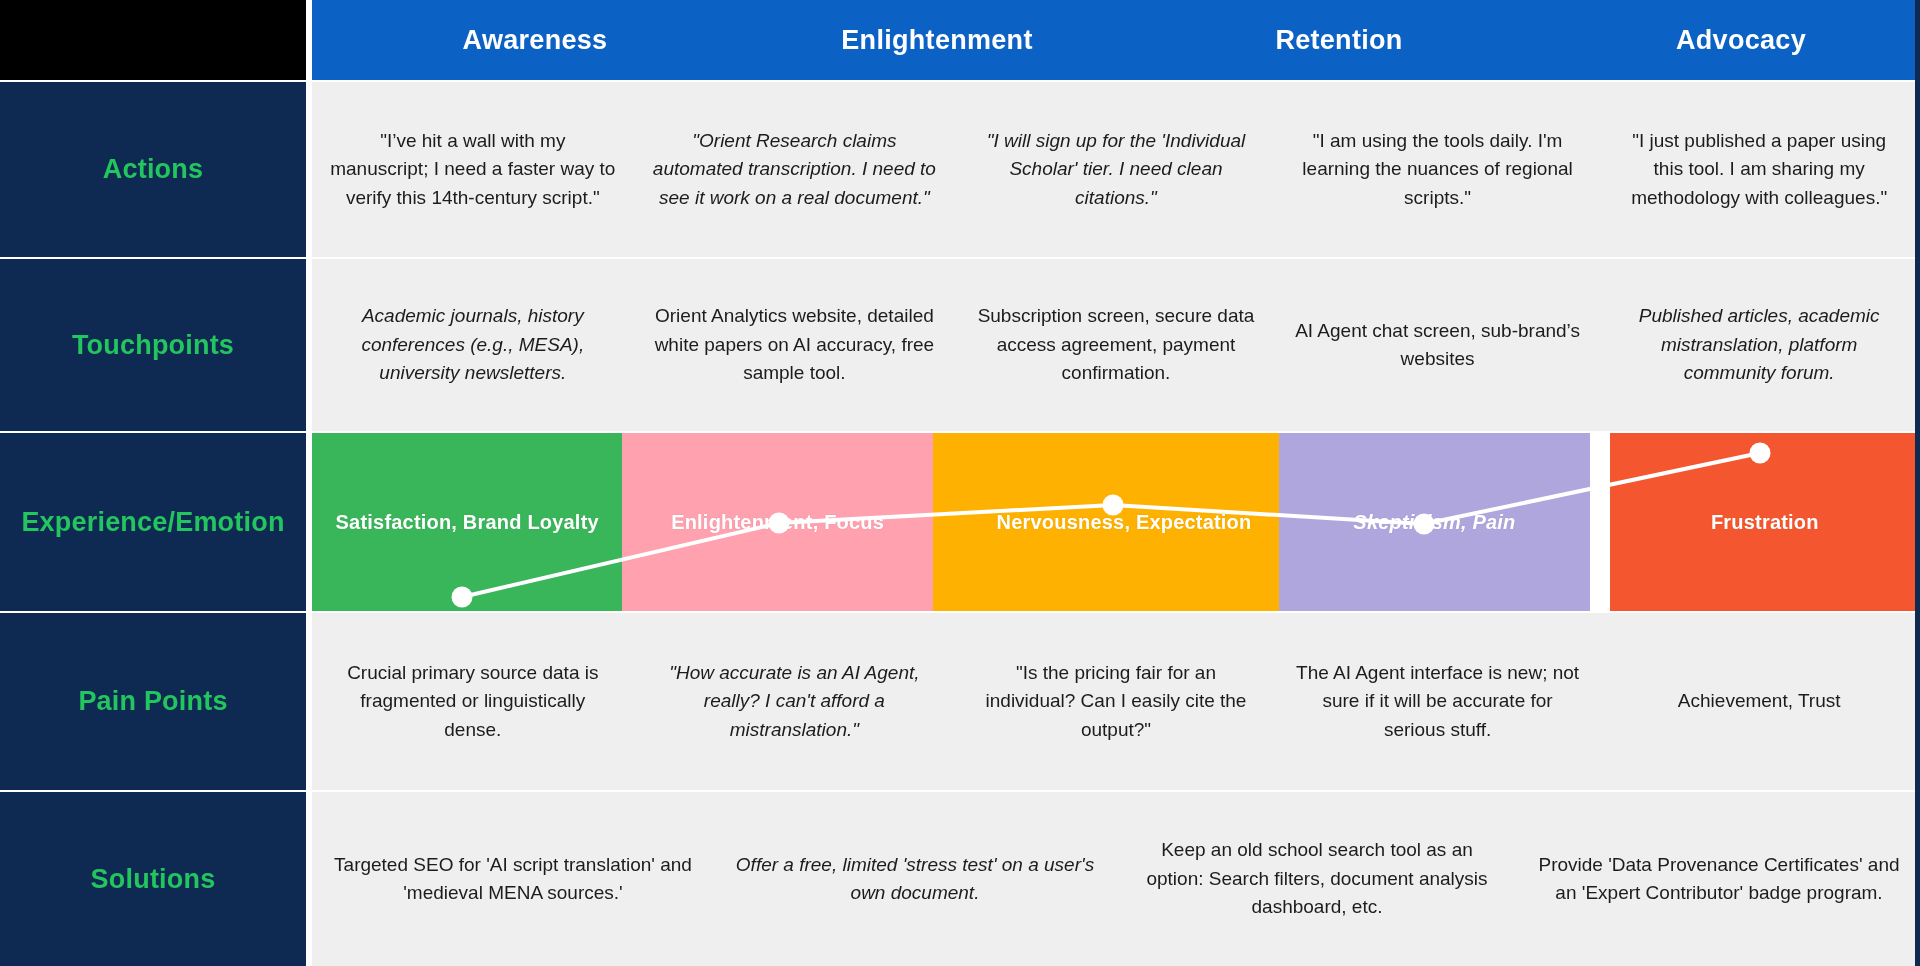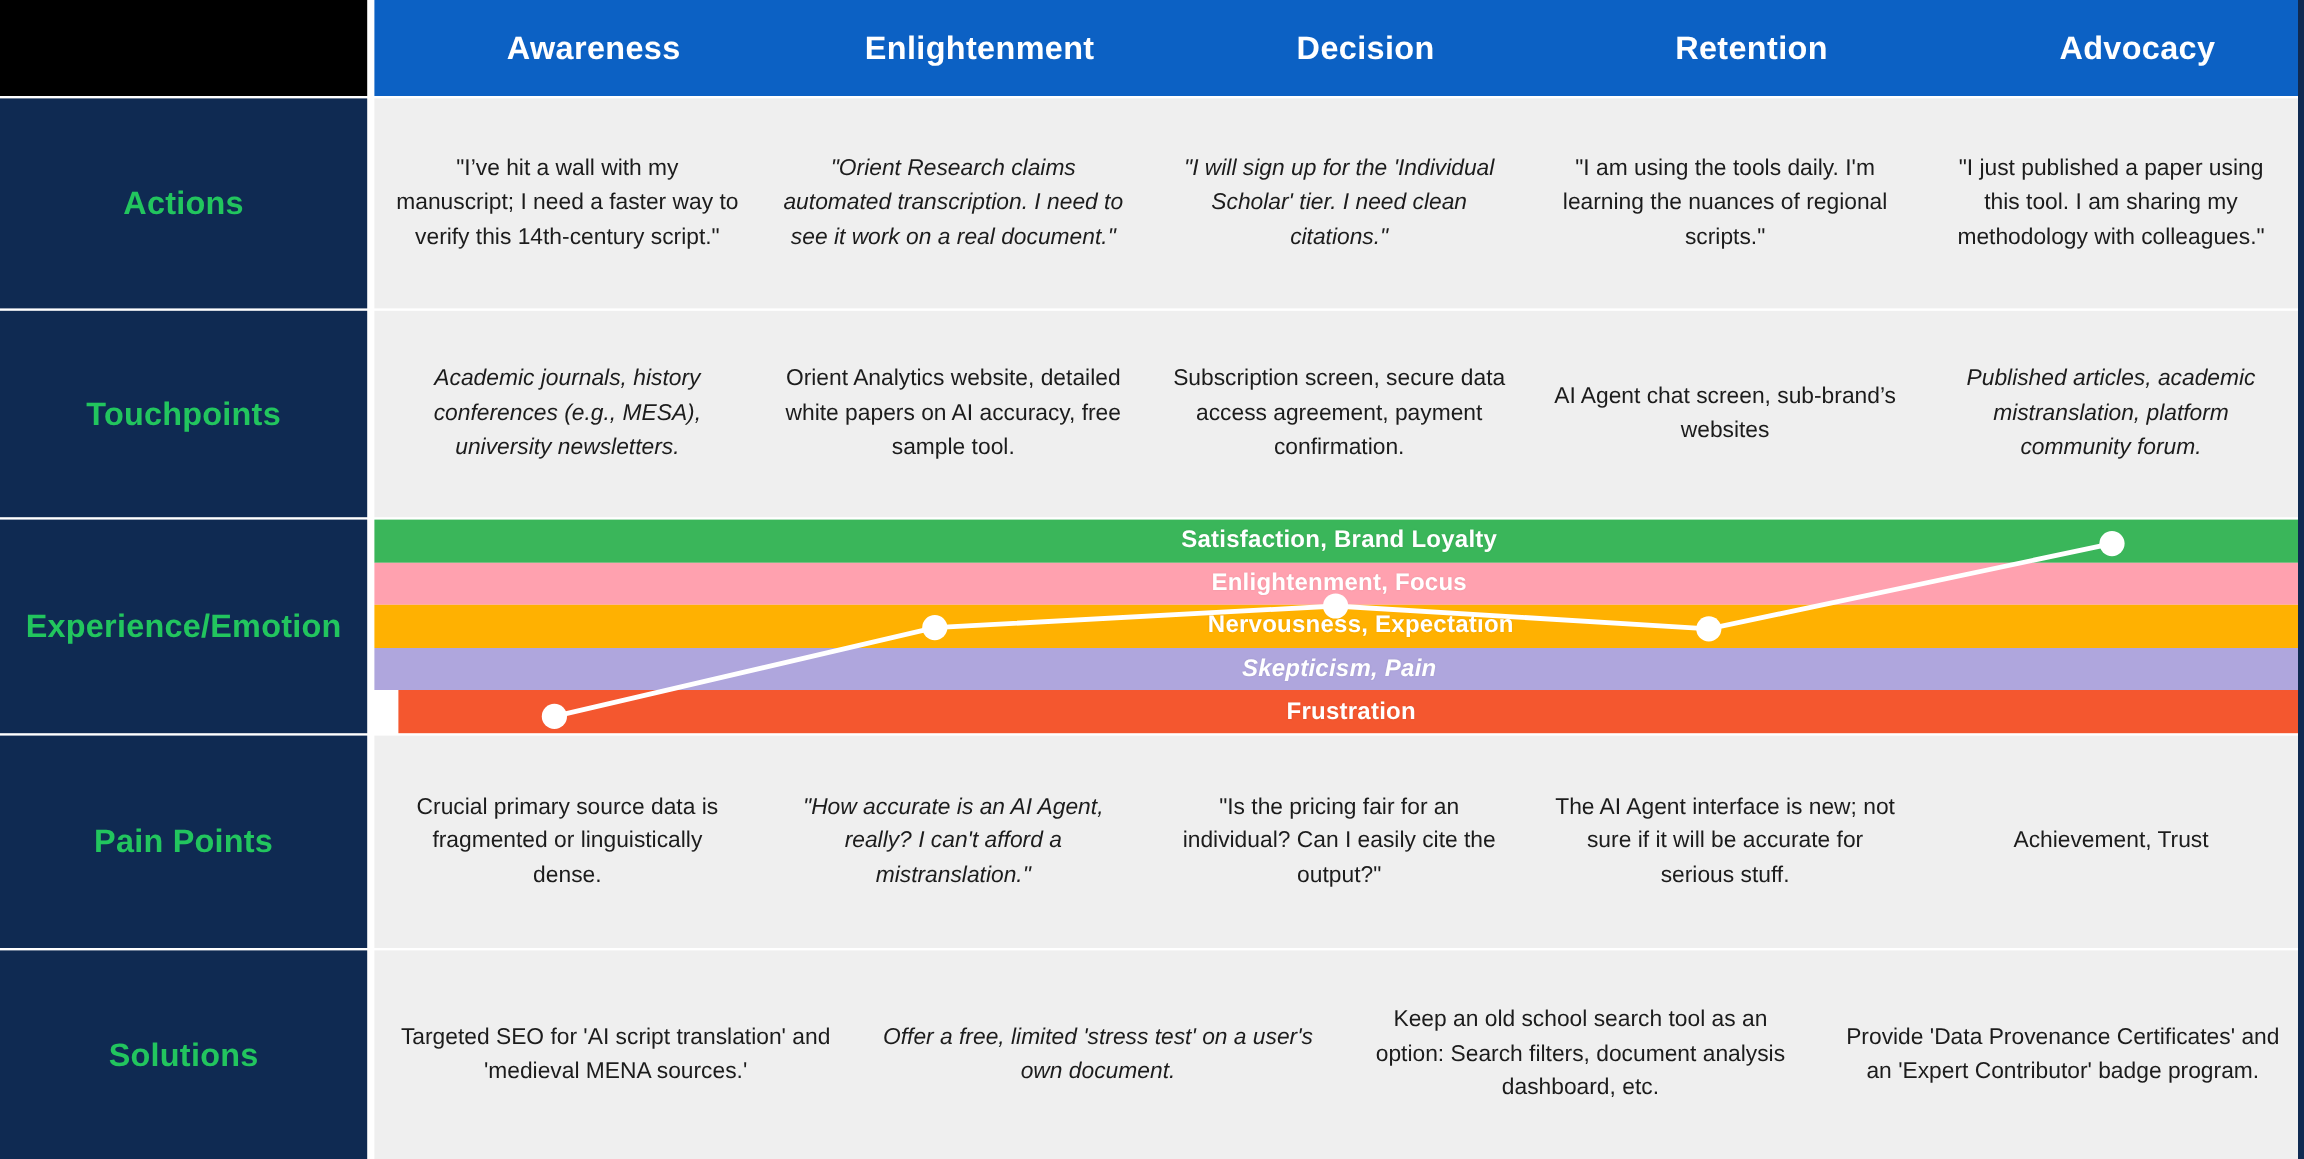--- a/index.html
+++ b/index.html
@@ -39,21 +39,21 @@
 
   
   .r-header { height:80px; }
   .r-actions { height:175px; }
   .r-touchpoints { height:172px; }
   .r-emotion { height:178px; }
   .r-pain { height:177px; }
   .r-solutions { height:174px; }
 
   
-  .emotion-area { position:relative; flex:1 1 auto; display:flex; flex-direction:column; }
+  .emotion-area { position:relative; flex:1 1 auto; display:flex; }
   .band {
     flex:1 1 0; display:flex; align-items:center; justify-content:center;
   }
   .band-label {
     color:#ffffff; font-size:20px; font-weight:700; letter-spacing:0.2px;
     text-shadow:0 0 2px rgba(0,0,0,0.08);
   }
   .band-label.italic { font-style:italic; }
   .emotion-svg { position:absolute; left:0; top:0; width:100%; height:100%; pointer-events:none; }
 
@@ -65,21 +65,20 @@
 </head>
 <body>
 
 <div class="canvas">
 
   <div class="jrow r-header">
     <div class="label-col corner"></div>
     <div class="content-col header-strip">
       <div class="stage-cell">Awareness</div>
       <div class="stage-cell">Enlightenment</div>
-      <div class="stage-cell">Decision</div>
       <div class="stage-cell">Retention</div>
       <div class="stage-cell">Advocacy</div>
     </div>
   </div>
 
   <div class="jrow r-actions">
     <div class="label-col row-label-cell">
       <div class="row-label">Actions</div>
     </div>
     <div class="content-col cells-strip">

